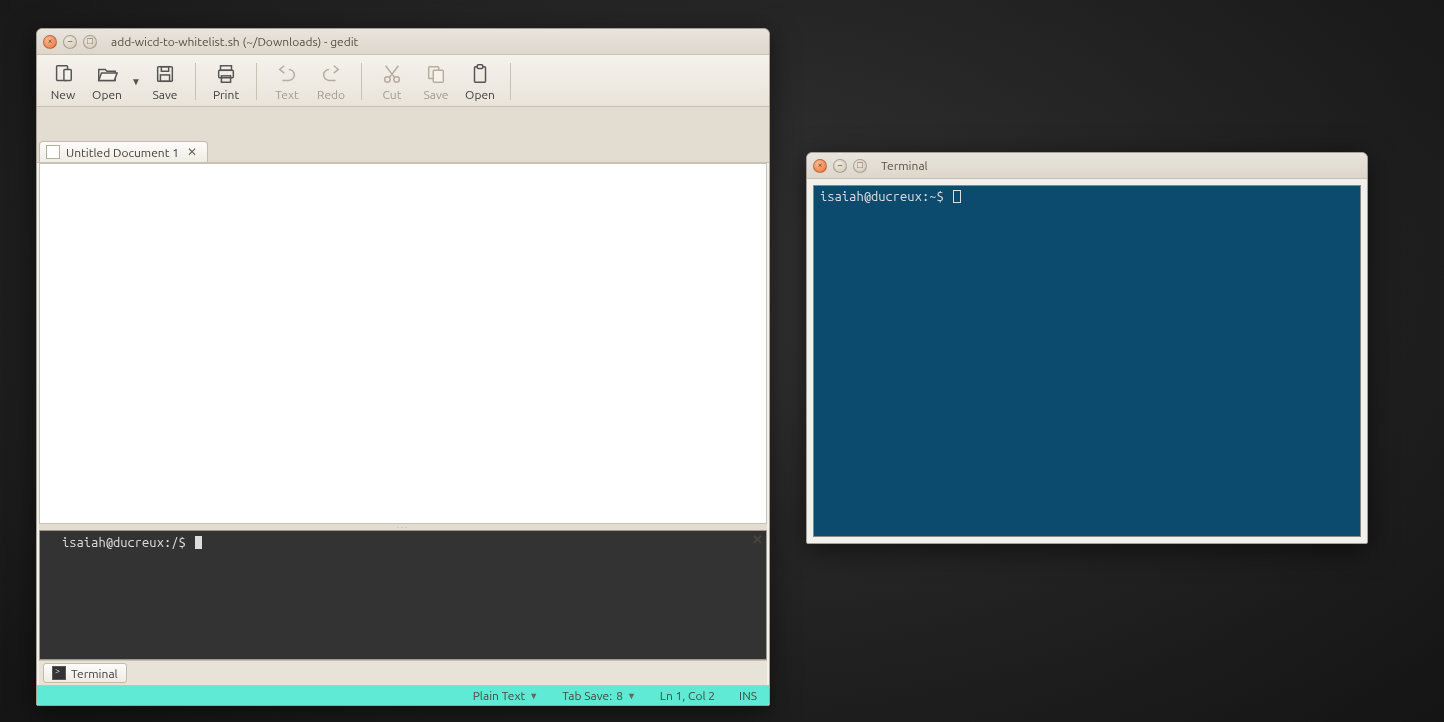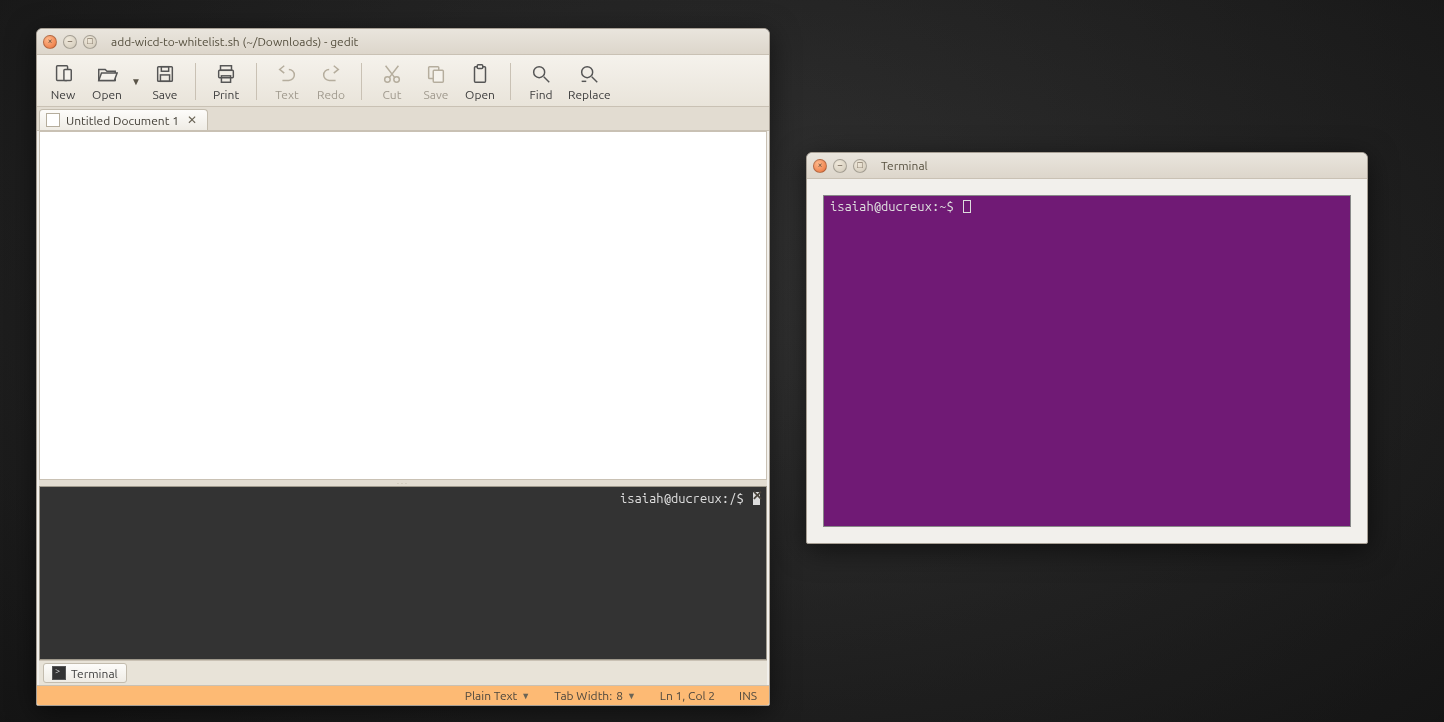--- a/index.html
+++ b/index.html
@@ -82,44 +82,43 @@
   background:#e2dcd1; border-bottom:1px solid #c9c1b4;
   padding:2px 2px 0 2px;
   gap:2px;
 }
 .tab {
   display:flex; align-items:center; gap:6px;
   background:linear-gradient(to bottom,#fdfcfa,#efece5);
   border:1px solid #c3bcae; border-bottom:none;
   border-radius:4px 4px 0 0;
   padding:3px 8px 3px 6px;
-  font-size:12px; color:#403c34;
+  font-size:12px; color:#403c34;margin-top:32px;
 }
 .tab .doc-icon { width:14px; height:14px; border:1px solid #b5ad9d; background:#fff; }
 .tab .tab-close { font-size:12px; color:#6a6456; padding:0 2px; }
 
 .editor-area {
   flex:1; background:#fff; border:1px solid #c9c1b4; margin:0 2px;
 }
 
 .splitter {
   height:6px; background:#e2dcd1; margin:0 2px;
   display:flex; align-items:center; justify-content:center;
   color:#b5ad9d; font-size:8px; letter-spacing:2px;
 }
 
 .embed-term-wrap {
   margin:0 2px; position:relative;
 }
 .embed-term {
   background:#333; color:#ddd;
   font-family:"Ubuntu Mono","DejaVu Sans Mono",monospace;
-  font-size:13px; padding:4px 6px; height:174px;
+  font-size:13px; padding:4px 22px; height:130px;
   border:1px solid #9f998c;
-  text-align:right;
 }
 .embed-term .cursor {
   display:inline-block; width:7px; height:13px; background:#ddd; vertical-align:text-bottom; margin-left:2px;
 }
 .embed-close {
   position:absolute; right:4px; top:2px; color:#4a453c; font-size:13px; font-weight:bold;
 }
 
 .bottom-tabstrip {
   display:flex; align-items:center;
@@ -131,31 +130,31 @@
   background:linear-gradient(to bottom,#fdfcfa,#efece5);
   border:1px solid #c3bcae; border-radius:3px;
   padding:2px 8px; font-size:12px;
 }
 .bt-icon { width:14px; height:14px; background:#333; border:1px solid #555; position:relative; }
 .bt-icon::after{content:">"; color:#ddd; font-size:9px; position:absolute; left:2px; top:-1px;}
 
 .statusbar {
   display:flex; align-items:center; justify-content:flex-end;
   gap:24px;
-  background:#fdba74; border-top:1px solid #c9c1b4;
+  background:#5eead4; border-top:1px solid #c9c1b4;
   padding:3px 12px; font-size:12px; color:#4c473e;
   border-radius:0 0 2px 2px;
 }
 .statusbar .sel { display:flex; align-items:center; gap:4px; }
 .statusbar .dd { font-size:9px; color:#6a6456; }
 
 
 #terminal-window { left:806px; top:152px; width:562px; height:392px; }
 #terminal-window .term-body {
-  flex:1; margin:16px; background:#701a75; color:#ddd;
+  flex:1; margin:6px; background:#0c4a6e; color:#ddd;
   font-family:"Ubuntu Mono","DejaVu Sans Mono",monospace;
   font-size:13px; padding:3px 6px;
   border:1px solid #888;
 }
 #terminal-window .term-body .cursor {
   display:inline-block; width:8px; height:13px; border:1px solid #ddd; vertical-align:text-bottom; margin-left:2px;
 }
 
 svg { stroke:#555; fill:none; stroke-width:1.6; }
 .disabled svg { stroke:#b5ad9d; }
@@ -262,41 +261,20 @@
         <span class="ico">
           <svg viewBox="0 0 24 24">
               <rect x="6" y="4" width="12" height="17" rx="1"></rect>
               <rect x="9" y="2" width="6" height="4" rx="1" fill="#f5f2ec"></rect>
             </svg>
         </span>
         <span>Open</span>
       </div>
     </div>
     <div class="tool-sep"></div>
-    <div class="tool-group">
-      <div class="tool-btn">
-        <span class="ico">
-          <svg viewBox="0 0 24 24">
-              <circle cx="10" cy="10" r="6"></circle>
-              <path d="M15 15l6 6"></path>
-            </svg>
-        </span>
-        <span>Find</span>
-      </div>
-      <div class="tool-btn">
-        <span class="ico">
-          <svg viewBox="0 0 24 24">
-              <circle cx="10" cy="10" r="6"></circle>
-              <path d="M15 15l6 6"></path>
-              <path d="M4 20h5"></path>
-            </svg>
-        </span>
-        <span>Replace</span>
-      </div>
-    </div>
   </div>
 
   <div class="tabstrip">
     <div class="tab">
       <span class="doc-icon"></span>
       <span>Untitled Document 1</span>
       <span class="tab-close">✕</span>
     </div>
   </div>
 
@@ -317,21 +295,21 @@
       <span>Terminal</span>
     </div>
   </div>
 
   <div class="statusbar">
     <div class="sel">
       <span>Plain Text</span>
       <span class="dd">▼</span>
     </div>
     <div class="sel">
-      <span>Tab Width:</span>
+      <span>Tab Save:</span>
       <span>8</span>
       <span class="dd">▼</span>
     </div>
     <div>Ln 1, Col 2</div>
     <div>INS</div>
   </div>
 </div>
 
 <div class="window" id="terminal-window">
   <div class="titlebar">

